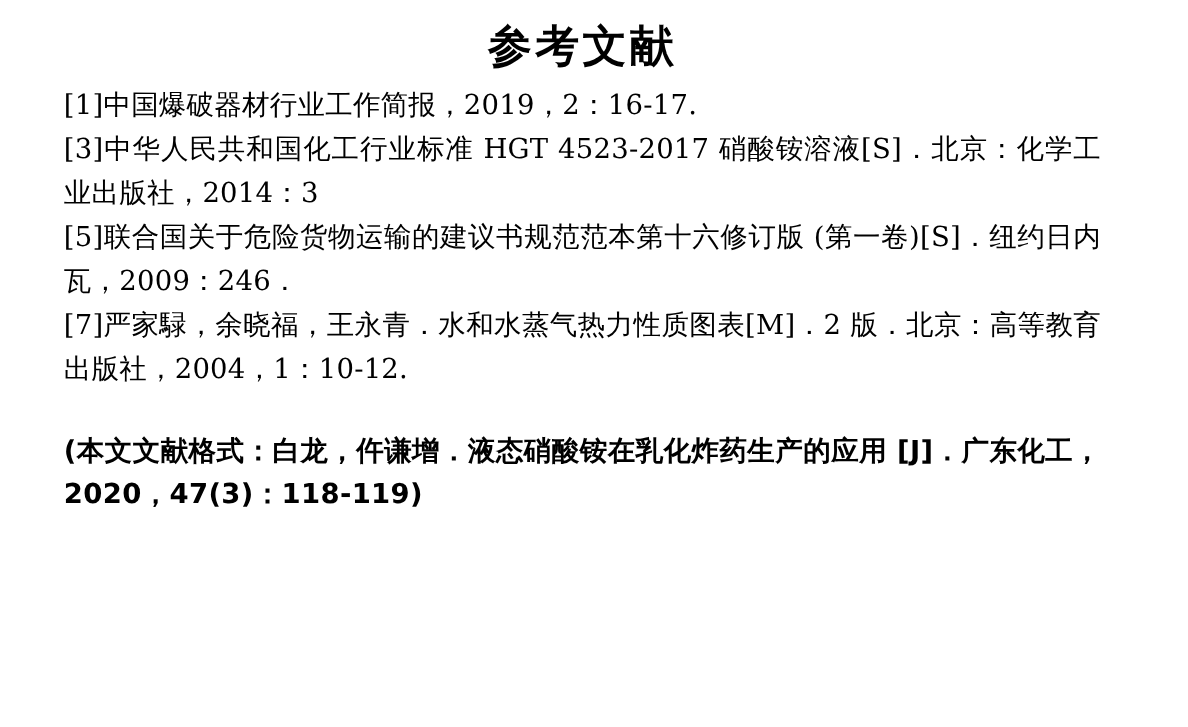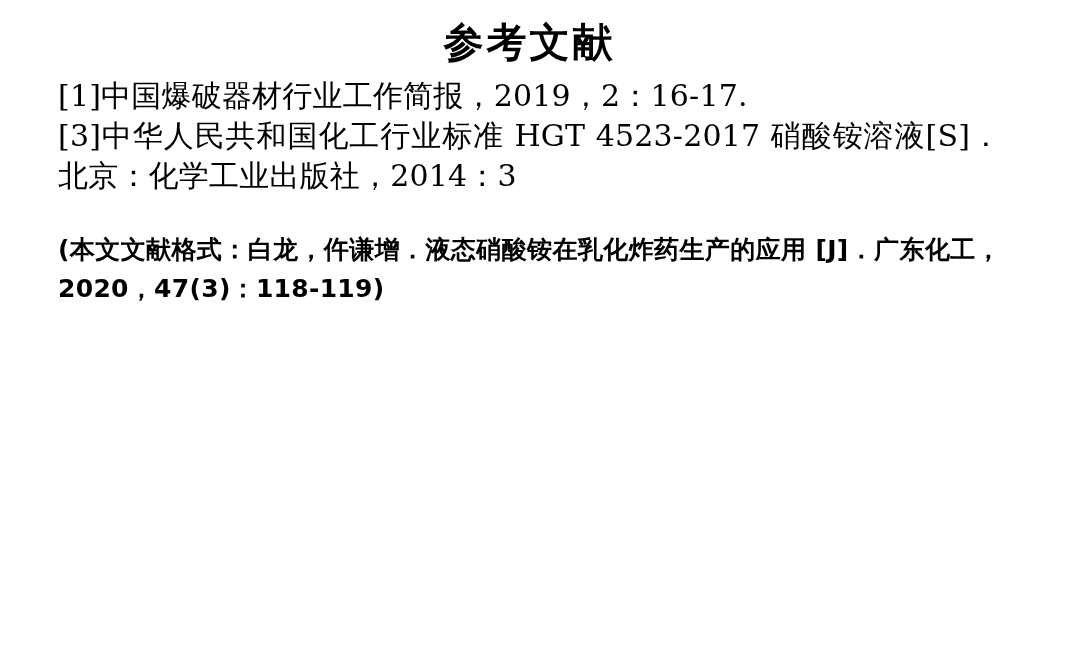--- a/index.html
+++ b/index.html
@@ -31,21 +31,21 @@
     padding-top: 22px;
     padding-bottom: 14px;
     color: #000;
   }
   .ref-list {
     margin: 0;
     padding: 0;
     list-style: none;
   }
   .ref-item {
-    font-size: 30px;
+    font-size: 25px;
     line-height: 40px;
     text-align: justify;
     text-justify: inter-ideograph;
     letter-spacing: 0.2px;
     word-break: break-word;
   }
   .footnote {
     margin-top: 34px;
     font-family: "DejaVu Sans", "Liberation Sans", sans-serif;
     font-weight: bold;
@@ -59,17 +59,19 @@
 </head>
 <body>
 
 <div class="page">
 
   <div class="title">参考文献</div>
 
   <div class="ref-list">
     <div class="ref-item">[1]中国爆破器材行业工作简报，2019，2：16-17.</div>
     <div class="ref-item">[3]中华人民共和国化工行业标准 HGT 4523-2017 硝酸铵溶液[S]．北京：化学工业出版社，2014：3</div>
+    <div class="ref-item">[5]联合国关于危险货物运输的建议书规范范本第十六修订版 (第一卷)[S]．纽约日内瓦，2009：246．</div>
+    <div class="ref-item">[7]严家騄，余晓福，王永青．水和水蒸气热力性质图表[M]．2 版．北京：高等教育出版社，2004，1：10-12.</div>
   </div>
 
   <div class="footnote">(本文文献格式：白龙，仵谦增．液态硝酸铵在乳化炸药生产的应用 [J]．广东化工，2020，47(3)：118-119)</div>
 
 </div>
 
 </body></html>

